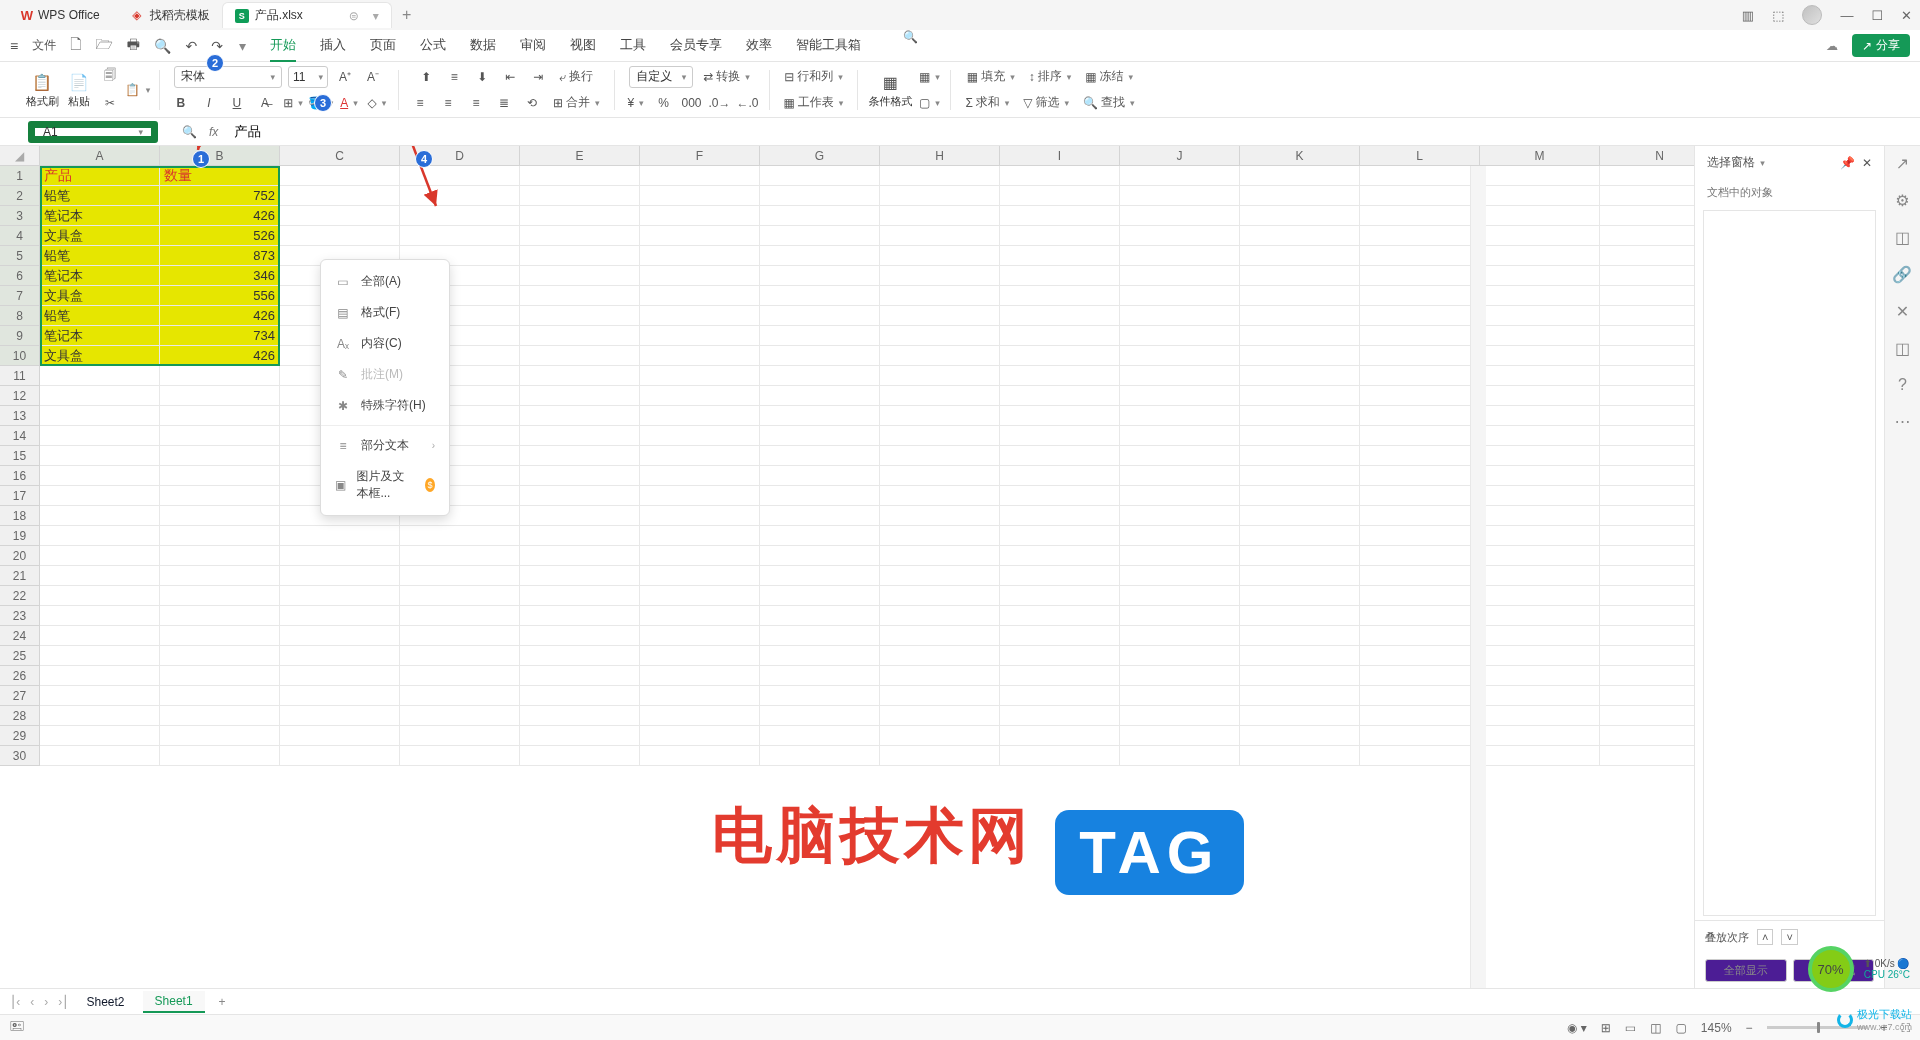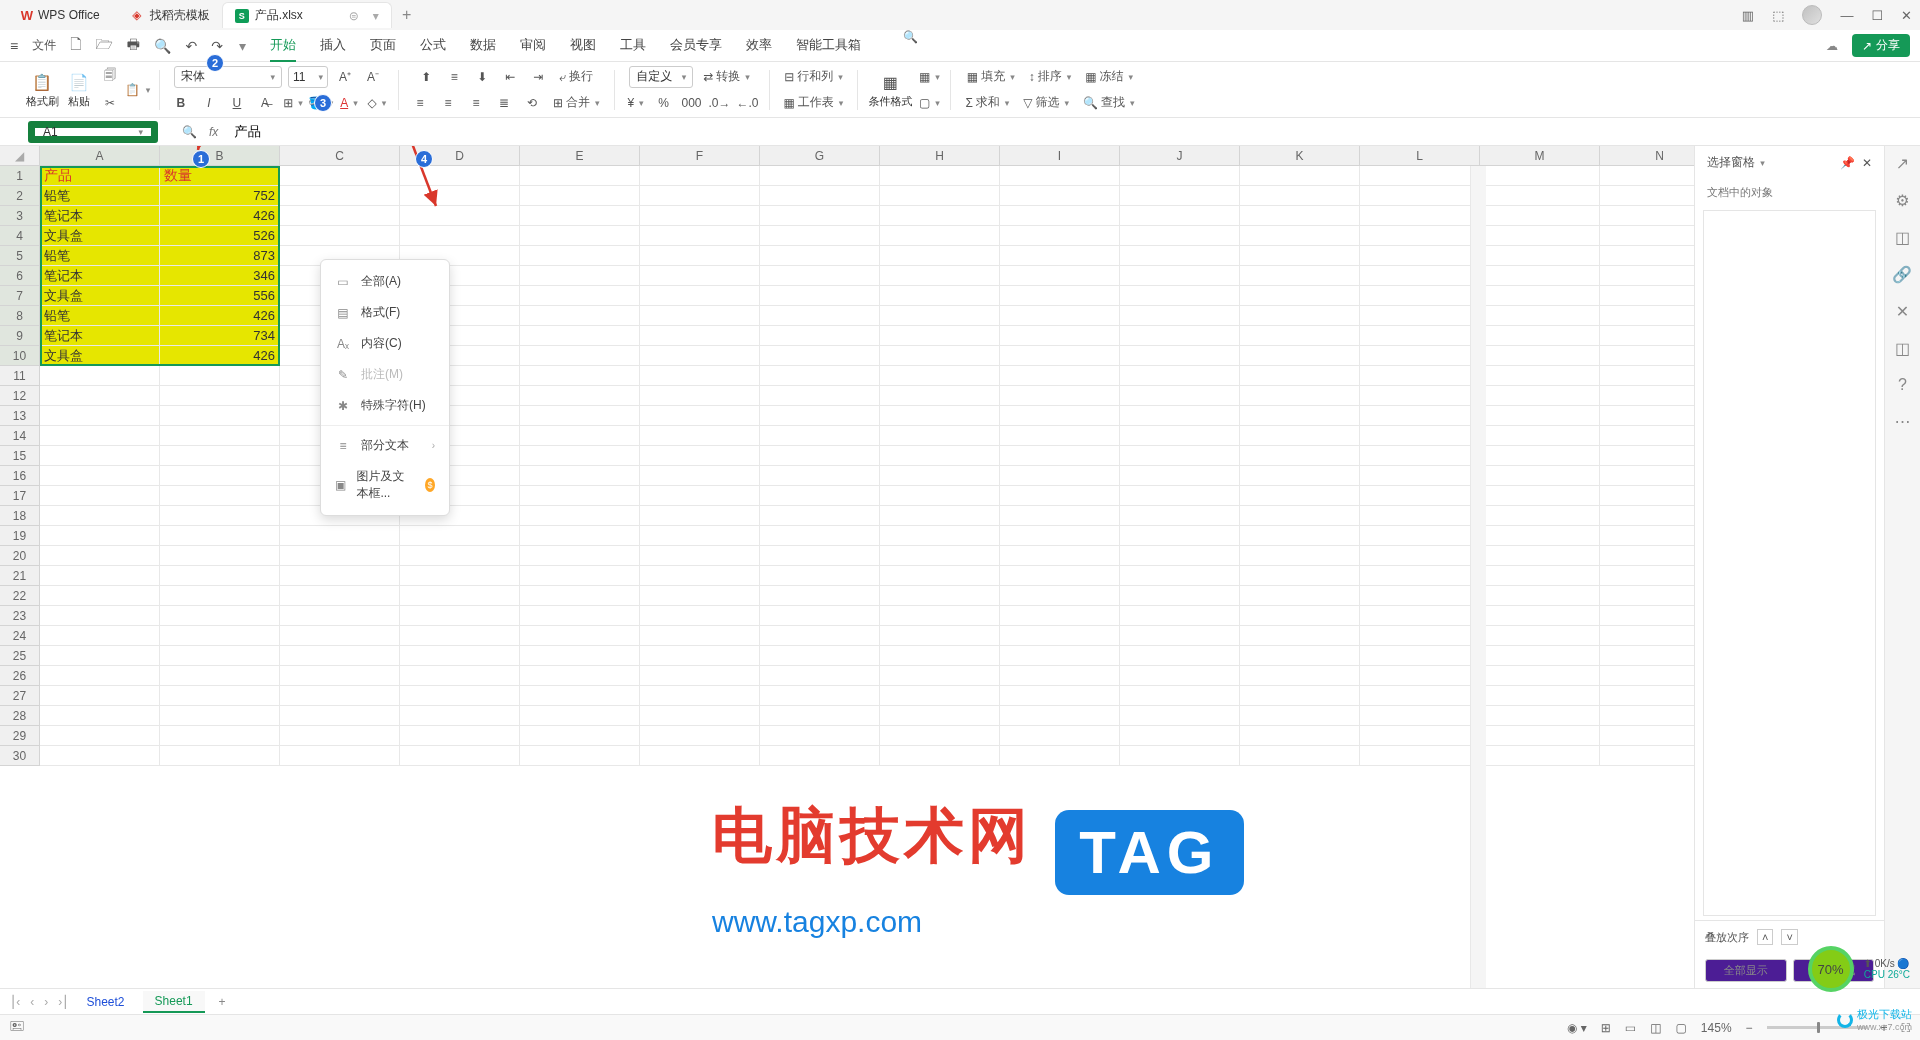--- a/index.html
+++ b/index.html
@@ -89,21 +89,21 @@
 .rp-btns { padding: 6px 10px; display: flex; gap: 6px; }
 .rp-btns button { flex: 1; padding: 3px; border: 1px solid #ccc; background: #4c1d95; border-radius: 3px; font-size: 11px; color: #888; }
 
 
 .sidetools { width: 36px; background: #f5f5f5; border-left: 1px solid #e5e5e5; display: flex; flex-direction: column; align-items: center; padding-top: 8px; gap: 18px; color: #888; }
 .sidetools span { font-size: 16px; cursor: pointer; }
 
 
 .sheetbar { height: 26px; background: #fff; border-top: 1px solid #e5e5e5; display: flex; align-items: center; padding: 0 10px; gap: 6px; }
 .sheetbar .nav { color: #aaa; font-size: 12px; display: flex; gap: 10px; }
-.sheet-tab { padding: 3px 12px; color: #1d4ed8; font-size: 12px; }
+.sheet-tab { padding: 3px 12px; color: #0f172a; font-size: 12px; }
 .sheet-tab.active { border-bottom: 2px solid #159957; color: #159957; background: #f8f8f8; }
 
 
 .statusbar { height: 26px; background: #f9f9f9; border-top: 1px solid #e5e5e5; display: flex; align-items: center; padding: 0 10px; color: #666; font-size: 12px; }
 .statusbar .right { margin-left: auto; display: flex; align-items: center; gap: 14px; }
 .zoom-slider { width: 100px; height: 3px; background: #ccc; position: relative; }
 .zoom-slider::after { content: ""; position: absolute; left: 50%; top: -4px; width: 3px; height: 11px; background: #888; border-radius: 1px; }
 
 
 .watermark { position: absolute; left: 712px; top: 650px; z-index: 8; pointer-events: none; }
@@ -905,21 +905,20 @@
       <line x1="30" y1="10" x2="6" y2="124" stroke="#d9372b" stroke-width="2.5" marker-end="url(#ah)"></line>
       <line x1="112" y1="12" x2="136" y2="104" stroke="#d9372b" stroke-width="2.5" marker-end="url(#ah)"></line>
       <line x1="198" y1="60" x2="244" y2="180" stroke="#d9372b" stroke-width="2.5" marker-end="url(#ah)"></line>
     </svg>
 
     <div class="watermark">
       <div>
         <span class="wm-text">电脑技术网</span>
         <span class="wm-tag">TAG</span>
       </div>
-      <div class="wm-url">www.tagxp.com</div>
     </div>
   </div>
 
   <div class="rightpanel">
     <div class="rp-header">
       <span><span>选择窗格</span> <span class="dd">▾</span></span>
       <span><span>📌</span>&nbsp;&nbsp;<span>✕</span></span>
     </div>
     <div class="rp-sub">文档中的对象</div>
     <div class="rp-box"></div>

